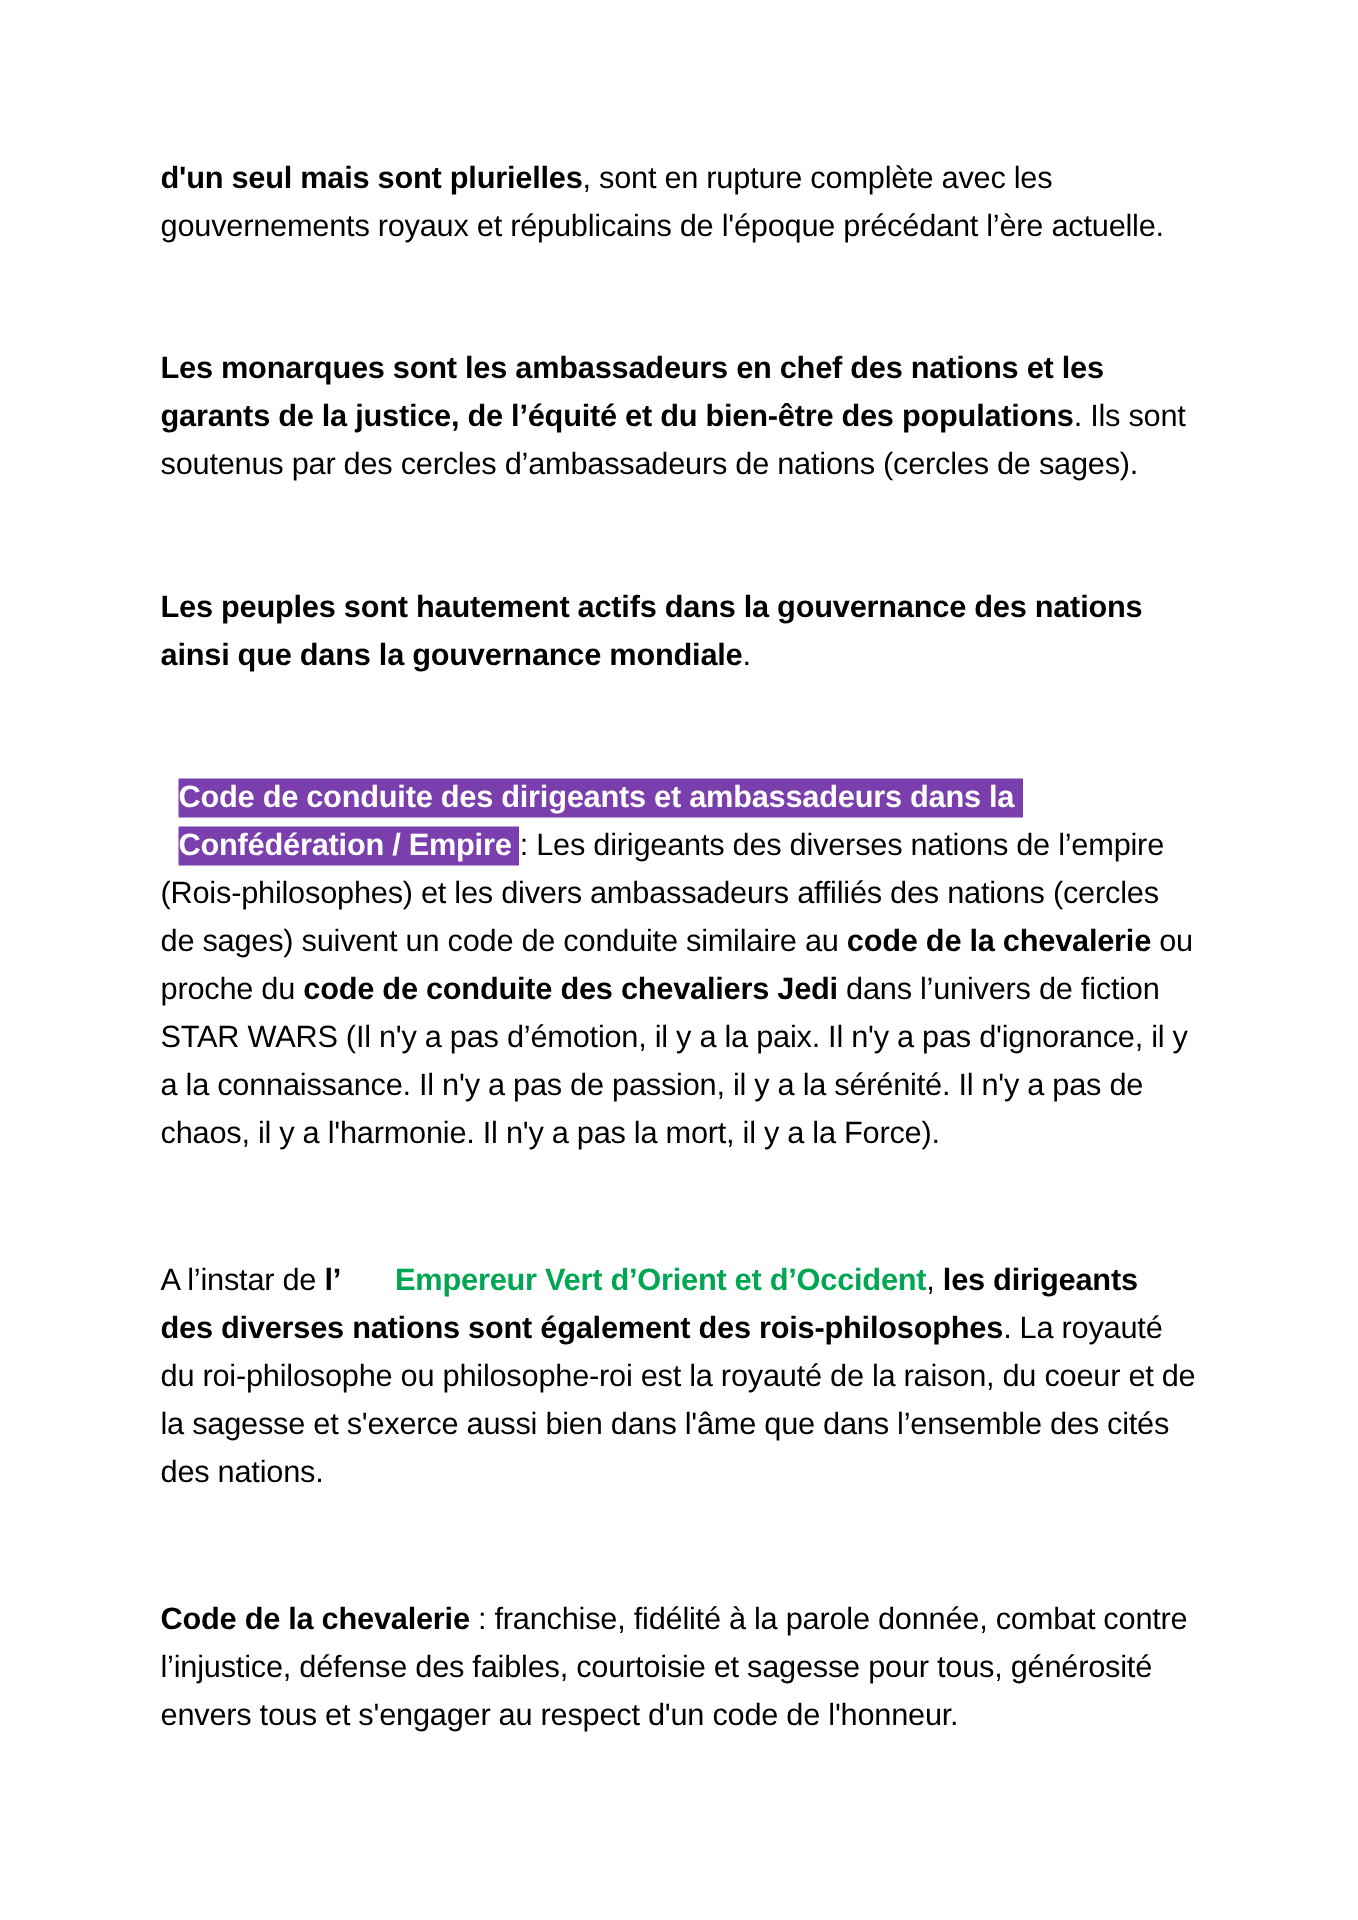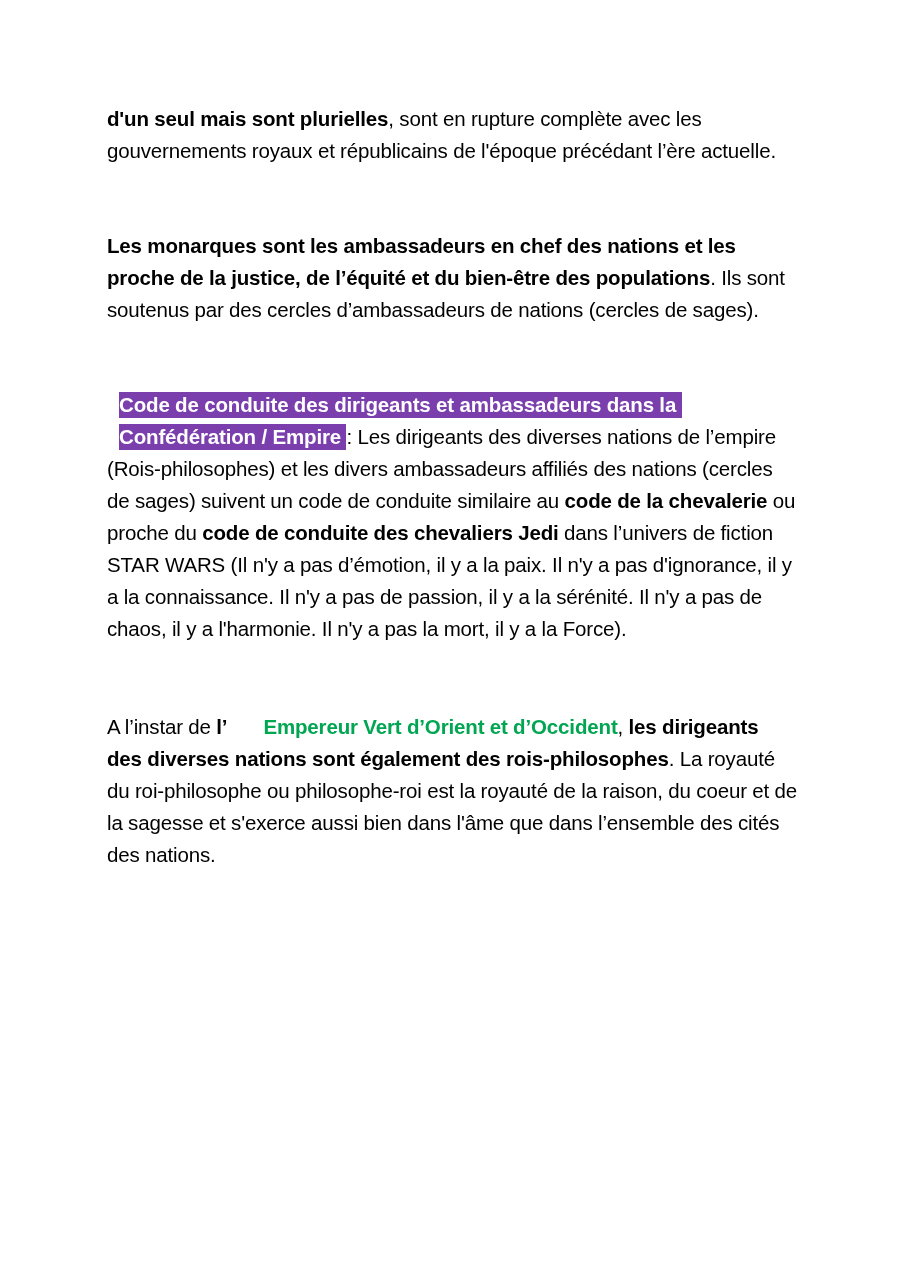--- a/index.html
+++ b/index.html
@@ -62,22 +62,24 @@
   .rich > span { white-space: pre-wrap; }
 </style>
 </head>
 <body>
 
 <div id="page">
   <div class="doc-body">
 
     <p class="para rich" id="p0"><span class="b">d'un seul mais sont plurielles</span><span>, sont en rupture complète avec les gouvernements royaux et républicains de l'époque précédant l’ère actuelle.</span></p>
 
-    <p class="para gap-l rich" id="p1"><span class="b">Les monarques sont les ambassadeurs en chef des nations et les proche de la justice, de l’équité et du bien-être des populations</span><span>. Ils sont soutenus par des cercles d’ambassadeurs de nations (cercles de sages).</span></p>
+    <p class="para gap-l rich" id="p1"><span class="b">Les monarques sont les ambassadeurs en chef des nations et les garants de la justice, de l’équité et du bien-être des populations</span><span>. Ils sont soutenus par des cercles d’ambassadeurs de nations (cercles de sages).</span></p>
 
+    <p class="para gap-l rich" id="p2"><span class="b">Les peuples sont hautement actifs dans la gouvernance des nations ainsi que dans la gouvernance mondiale</span><span>.</span></p>
 
     <p class="para gap-l rich" id="p3"><span class="hl">Code de conduite des dirigeants et ambassadeurs dans la Confédération / Empire </span><span>: Les dirigeants des diverses nations de l’empire (Rois-philosophes) et les divers ambassadeurs affiliés des nations (cercles de sages) suivent un code de conduite similaire au </span><span class="b">code de la chevalerie</span><span> ou proche du </span><span class="b">code de conduite des chevaliers Jedi</span><span> dans l’univers de fiction STAR WARS (Il n'y a pas d’émotion, il y a la paix. Il n'y a pas d'ignorance, il y a la connaissance. Il n'y a pas de passion, il y a la sérénité. Il n'y a pas de chaos, il y a l'harmonie. Il n'y a pas la mort, il y a la Force).</span></p>
 
     <p class="para gap-xl rich" id="p4"><span>A l’instar de </span><span class="b">l’</span><span class="green">Empereur Vert d’Orient et d’Occident</span><span>, </span><span class="b">les dirigeants des diverses nations sont également des rois-philosophes</span><span>. La royauté du roi-philosophe ou philosophe-roi est la royauté de la raison, du coeur et de la sagesse et s'exerce aussi bien dans l'âme que dans l’ensemble des cités des nations.</span></p>
 
+    <p class="para gap-xl rich" id="p5"><span class="b">Code de la chevalerie</span><span> : franchise, fidélité à la parole donnée, combat contre l’injustice, défense des faibles, courtoisie et sagesse pour tous, générosité envers tous et s'engager au respect d'un code de l'honneur.</span></p>
 
   </div>
 </div>
 
 </body></html>

